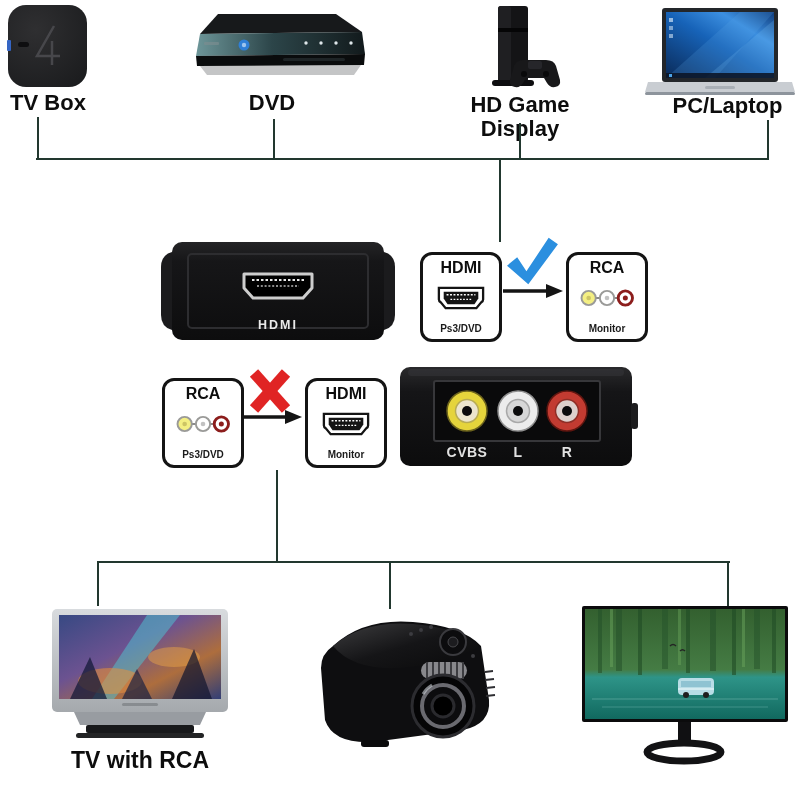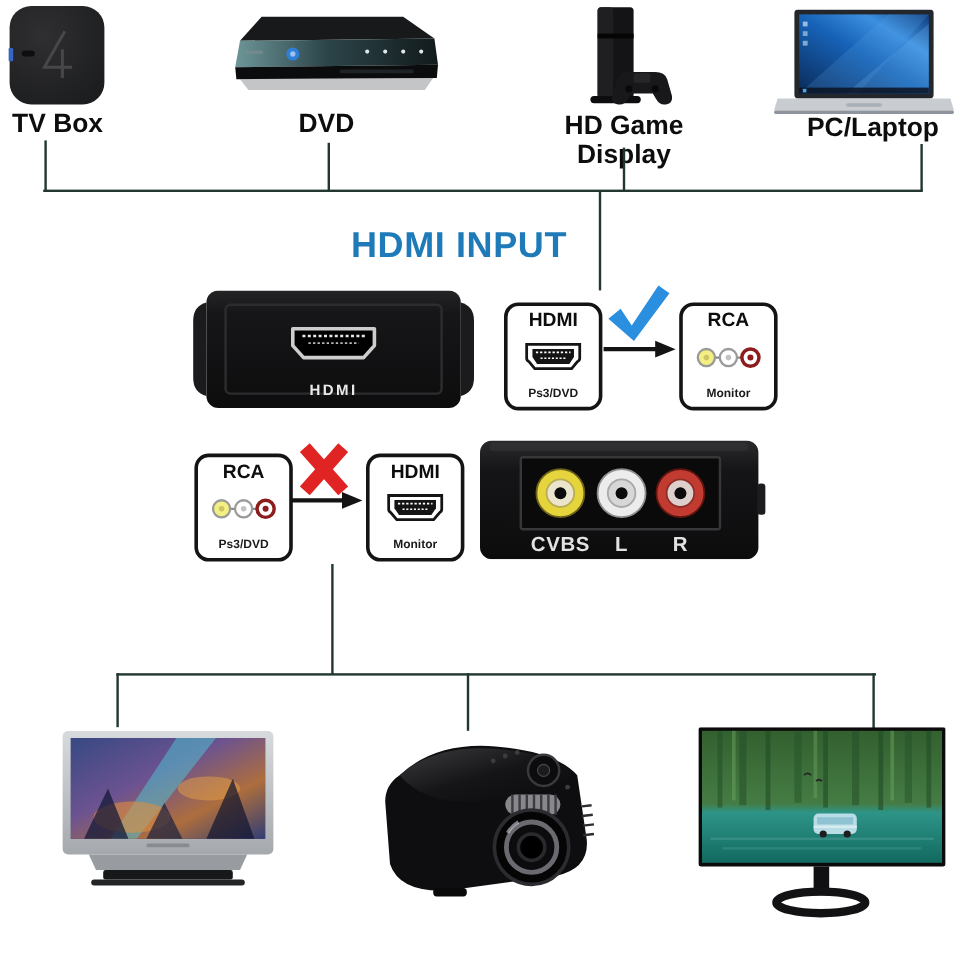--- a/index.html
+++ b/index.html
@@ -18,21 +18,21 @@
             justify-content:space-between;padding:5px 2px 5px;box-sizing:content-box;}
   .conn-title{font-weight:bold;font-size:16px;color:#0d0d0d;line-height:1;}
   .conn-sub{font-weight:bold;font-size:10px;color:#1a1a1a;line-height:1;}
   .mark{position:absolute;}
   .arrow{position:absolute;}
   .conv{position:absolute;}
   .conv svg{position:absolute;left:0;top:0;width:100%;height:100%;}
   .conv-port-label{position:absolute;left:0;right:0;top:76px;text-align:center;color:#e9e9e9;
                    font-size:12.5px;font-weight:bold;letter-spacing:2px;}
   .jack-label{position:absolute;width:60px;top:77px;text-align:center;color:#e2e2e2;
-              font-size:17px;font-weight:bold;letter-spacing:0.5px;}
+              font-size:14px;font-weight:bold;letter-spacing:0.5px;}
 </style>
 </head>
 <body>
 
 <div class="canvas">
 
   <div class="dev" style="left:7px;top:4px;width:82px;height:86px;">
     <svg viewBox="0 0 82 86">
       <defs>
           <radialGradient id="tvboxg" cx="35%" cy="30%" r="95%">
@@ -113,21 +113,20 @@
   </div>
   <div class="lbl lbl-top" style="left:650px;top:94px;width:155px;">PC/Laptop</div>
 
   <div class="ln" style="left:37px;top:117px;width:2px;height:42px;"></div>
   <div class="ln" style="left:273px;top:119px;width:2px;height:40px;"></div>
   <div class="ln" style="left:519px;top:123px;width:2px;height:36px;"></div>
   <div class="ln" style="left:767px;top:120px;width:2px;height:39px;"></div>
   <div class="ln" style="left:36px;top:158px;width:733px;height:2px;"></div>
   <div class="ln" style="left:499px;top:160px;width:2px;height:82px;"></div>
 
-  <div class="heading" style="left:280px;top:188px;width:205px;">HDMI INPUT</div>
 
   <div class="conv" style="left:158px;top:242px;width:240px;height:98px;">
     <svg viewBox="0 0 240 98">
       <defs>
           <linearGradient id="cf1" x1="0" y1="0" x2="0" y2="1">
         <stop offset="0" stop-color="#242426"></stop>
             <stop offset="0.2" stop-color="#161618"></stop>
         <stop offset="1" stop-color="#0d0d0e"></stop>
           </linearGradient>
         </defs>
@@ -282,20 +281,21 @@
       <ellipse cx="122" cy="48" rx="26" ry="10" fill="#f0a844" opacity="0.45"></ellipse>
       <polygon points="18,90 38,48 55,90" fill="#141a38" opacity="0.75"></polygon>
       <polygon points="120,90 142,40 160,90" fill="#10142e" opacity="0.7"></polygon>
       <polygon points="70,90 85,60 100,90" fill="#1a2142" opacity="0.7"></polygon>
       <rect x="70" y="94" width="36" height="3" rx="1.5" fill="#888c90"></rect>
       <polygon points="22,103 154,103 148,116 28,116" fill="#989ca1"></polygon>
       <rect x="34" y="116" width="108" height="8" rx="2" fill="#17181a"></rect>
       <rect x="24" y="124" width="128" height="5" rx="2.5" fill="#232425"></rect>
     </svg>
   </div>
+  <div class="lbl lbl-bottom" style="left:48px;top:748px;width:184px;">TV with RCA</div>
 
   <div class="dev" style="left:303px;top:612px;width:200px;height:142px;">
     <svg viewBox="0 0 200 142">
       <defs>
           <linearGradient id="prtop" x1="0" y1="0" x2="1" y2="1">
         <stop offset="0" stop-color="#3c3c3e"></stop>
             <stop offset="0.5" stop-color="#151517"></stop>
         <stop offset="1" stop-color="#0a0a0b"></stop>
           </linearGradient>
         </defs>

